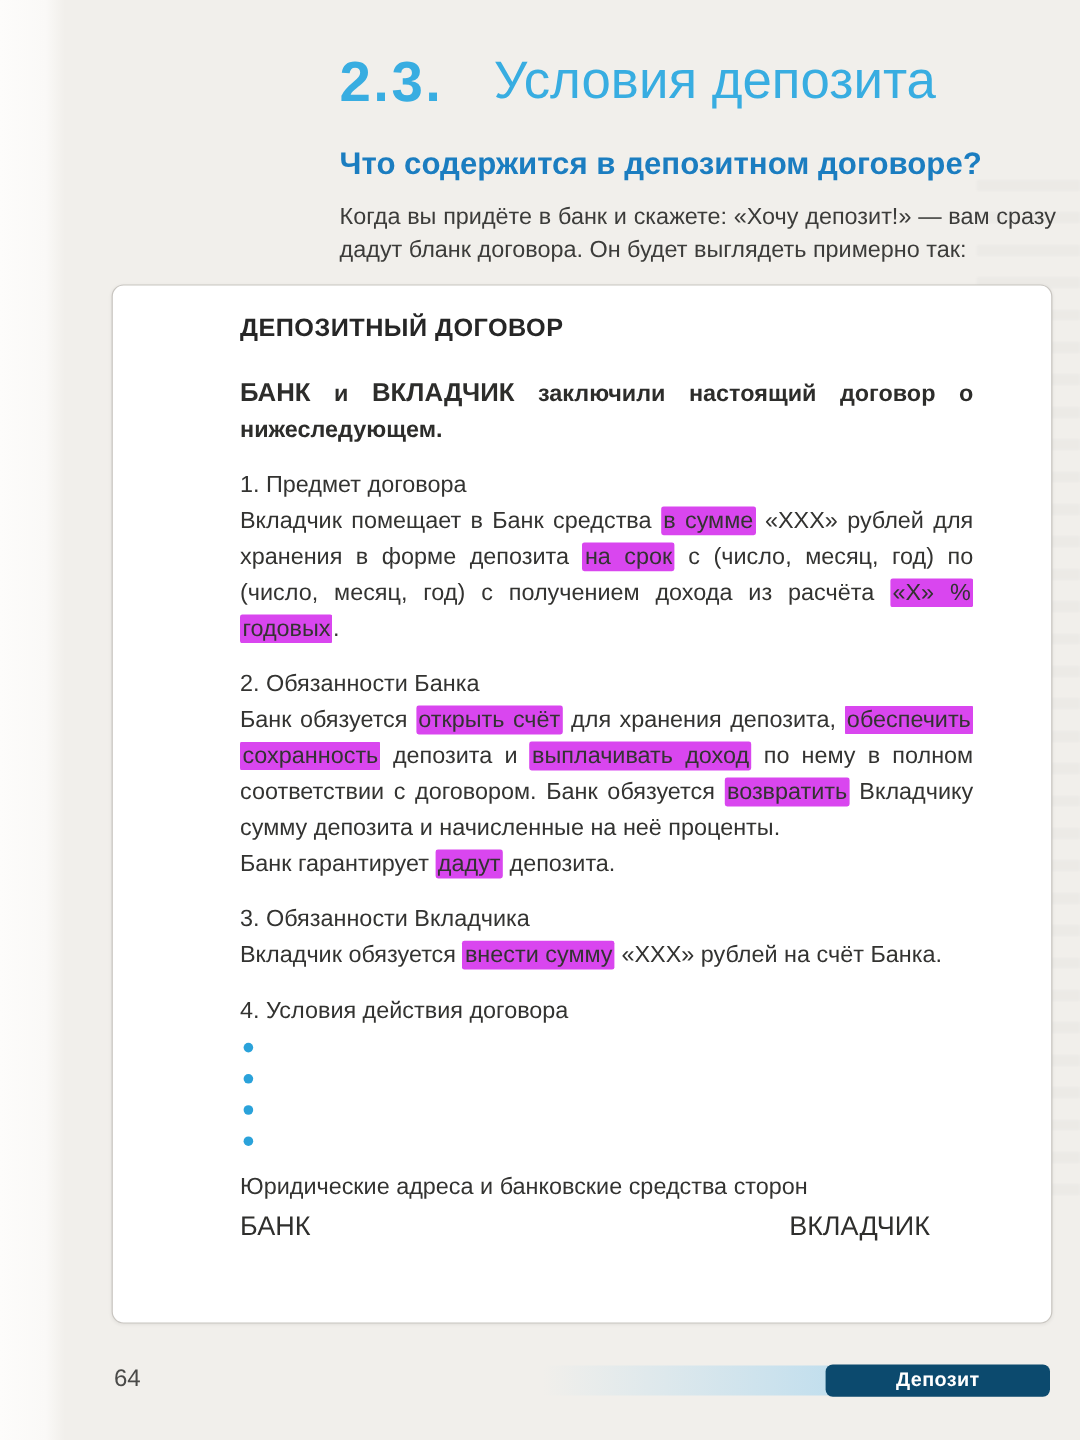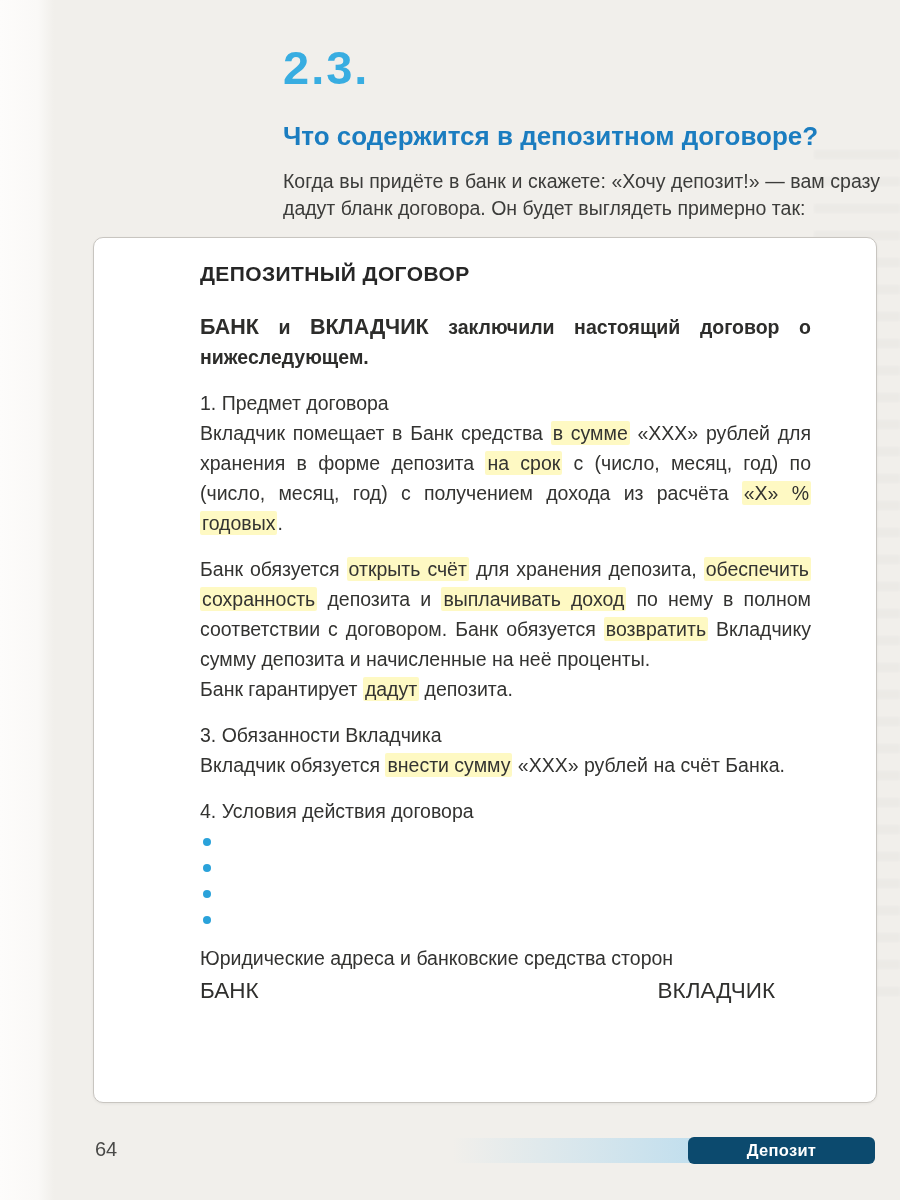--- a/index.html
+++ b/index.html
@@ -35,21 +35,21 @@
     padding:24px 65px 28px 106px;
     box-shadow:0 1px 3px rgba(0,0,0,0.06);
   }
   .contract-title { font-size:21px; font-weight:700; color:#262626; letter-spacing:.4px; }
   .preamble { font-weight:700; font-size:19.5px; line-height:30px; margin-top:26px; color:#2d2d2b; text-align:justify; }
   .party { font-size:21.5px; }
   .section { margin-top:16px; }
   .sections { margin-top:0; }
   .sec-heading { font-size:19.5px; line-height:30px; color:#333331; }
   .body-par { font-size:19.5px; line-height:30px; text-align:justify; color:#333331; }
-  .hl { background:#fef9c3; padding:1px 2px; border-radius:2px; box-decoration-break:clone; -webkit-box-decoration-break:clone; }
+  .hl { background:#d946ef; padding:1px 2px; border-radius:2px; box-decoration-break:clone; -webkit-box-decoration-break:clone; }
   .bullets { margin-top:12px; }
   .bullet { width:8px; height:8px; border-radius:50%; background:#2aa2da; margin:0 0 18px 3px; }
   .contract-footer { margin-top:20px; font-size:19.5px; line-height:28px; color:#333331; }
   .signatures { display:flex; justify-content:space-between; width:575px; margin-top:6px; font-size:22.5px; color:#2f2f2d; }
 
   .page-num { position:absolute; left:95px; bottom:39px; font-size:20px; color:#4a4a48;text-align:right; }
   .footer-bar { position:absolute; right:25px; bottom:36px; display:flex; align-items:center; height:27px; }
   .bar-blue {
     width:238px; height:25px; border-radius:4px 0 0 4px;
     background:linear-gradient(90deg, rgba(195,224,240,0) 0%, rgba(186,220,238,0.85) 100%);
@@ -63,34 +63,36 @@
 </style>
 </head>
 <body>
 
 <div class="left-strip"></div>
 <div class="bleed"></div>
 
 <div class="header">
   <div class="title-row">
     <span class="sec-num">2.3.</span>
+    <span class="sec-title">Условия депозита</span>
   </div>
   <div class="subtitle">Что содержится в депозитном договоре?</div>
   <p class="intro">Когда вы придёте в банк и скажете: «Хочу депозит!» — вам сразу дадут бланк договора. Он будет выглядеть примерно так:</p>
 </div>
 
 <div class="card">
   <div class="contract-title">ДЕПОЗИТНЫЙ ДОГОВОР</div>
   <p class="preamble" id="preamble"><span class="party">БАНК</span><span> и </span><span class="party">ВКЛАДЧИК</span><span> заключили настоящий договор о нижеследующем.</span></p>
   <div class="sections" id="sections">
       <div class="section">
         <p class="sec-heading">1. Предмет договора</p>
         <p class="body-par"><span>Вкладчик помещает в Банк средства </span><span class="hl">в сумме</span><span> «ХХХ» рублей для хранения в форме депозита </span><span class="hl">на срок</span><span> с (число, месяц, год) по (число, месяц, год) с получением дохода из расчёта </span><span class="hl">«Х» % годовых</span><span>.</span></p>
       </div>
       <div class="section">
+        <p class="sec-heading">2. Обязанности Банка</p>
         <p class="body-par"><span>Банк обязуется </span><span class="hl">открыть счёт</span><span> для хранения депозита, </span><span class="hl">обеспечить сохранность</span><span> депозита и </span><span class="hl">выплачивать доход</span><span> по нему в полном соответствии с договором. Банк обязуется </span><span class="hl">возвратить</span><span> Вкладчику сумму депозита и начисленные на неё проценты.</span></p>
         <p class="body-par"><span>Банк гарантирует </span><span class="hl">дадут</span><span> депозита.</span></p>
       </div>
       <div class="section">
         <p class="sec-heading">3. Обязанности Вкладчика</p>
         <p class="body-par"><span>Вкладчик обязуется </span><span class="hl">внести сумму</span><span> «ХХХ» рублей на счёт Банка.</span></p>
       </div>
       <div class="section">
         <p class="sec-heading">4. Условия действия договора</p>
         <div class="bullets">

